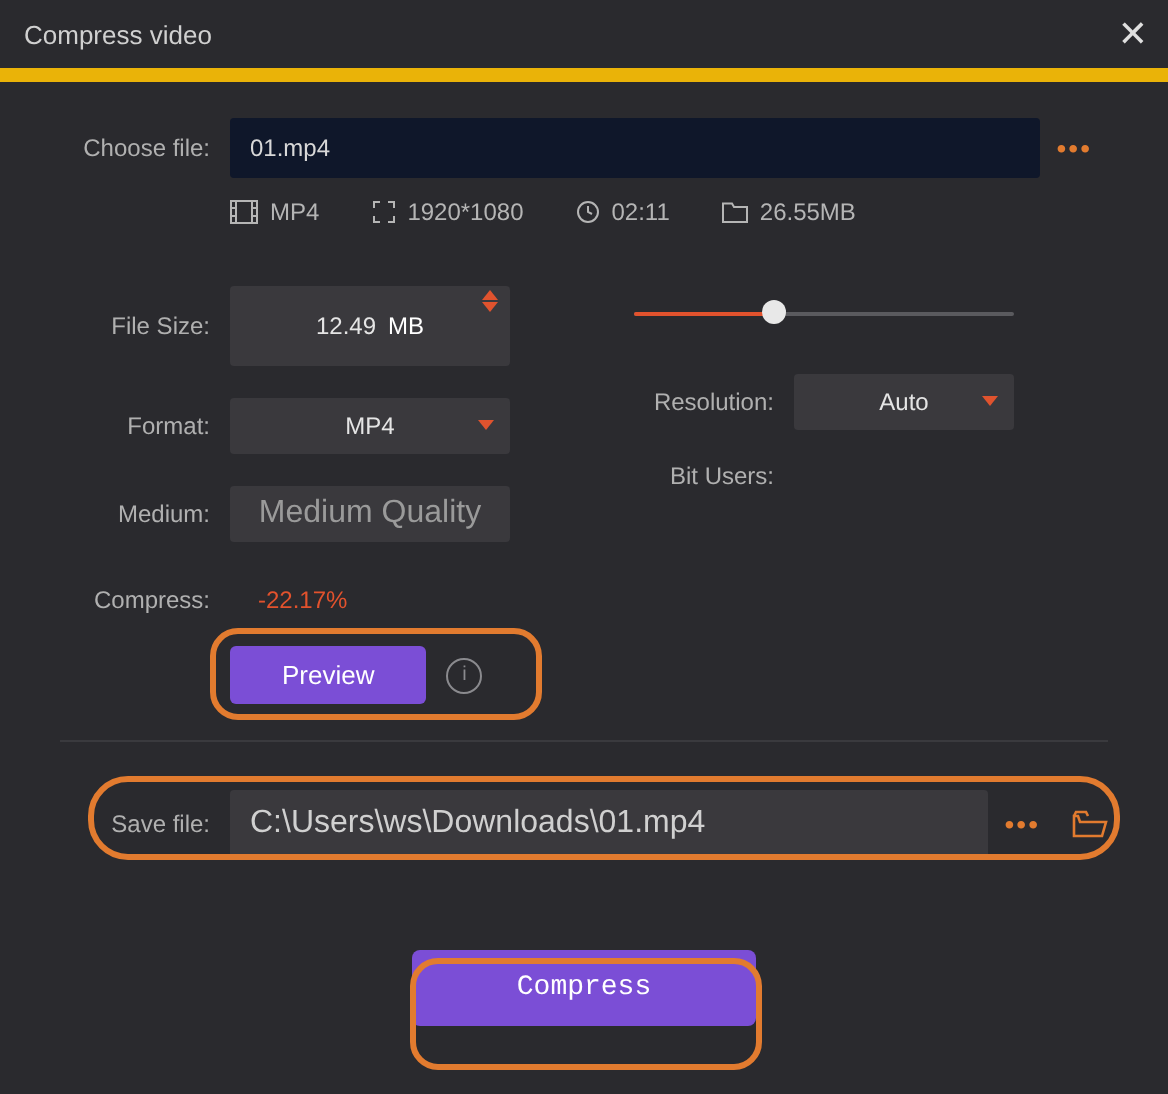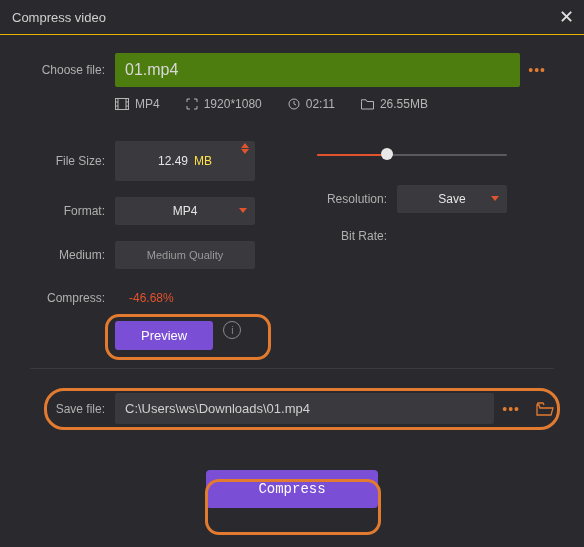--- a/index.html
+++ b/index.html
@@ -11,35 +11,35 @@
     color: #c0c0c0;
     width: 584px;
     height: 547px;
     overflow: hidden;
   }
   .titlebar {
     display: flex;
     justify-content: space-between;
     align-items: center;
     padding: 6px 10px 6px 12px;
-    border-bottom: 1px solid #eab308;
+    border-bottom: 7px solid #eab308;
   }
   .titlebar .title { font-size: 13px; color: #d0d0d0; }
   .titlebar .close { font-size: 18px; color: #e0e0e0; cursor: pointer; }
   .section { padding: 18px 30px 0 30px; }
   .row { display: flex; align-items: center; margin-bottom: 10px; }
   .lbl { width: 75px; text-align: right; margin-right: 10px; color: #b0b0b0; font-size: 12px;}
   .input-long {
     flex: 1;
-    background: #4d7c0f;
+    background: #0f172a;
     border: none;
     color: #d8d8d8;
     padding: 8px 10px;
     border-radius: 2px;
-    font-size: 16px;
+    font-size: 12px;
   }
   .dots { color: #e27b2f; padding: 0 8px; font-size: 14px; cursor: pointer; letter-spacing: 1px; }
   .meta-row {
     display: flex;
     gap: 26px;
     margin-left: 85px;
     margin-top: 6px;
     align-items: center;
     color: #b5b5b5;
   }
@@ -47,66 +47,66 @@
   .meta-icon { display:inline-flex; }
   .grid-row { display:flex; margin-top: 30px; gap: 50px;}
   .col { flex:1; }
   .field-row { display:flex; align-items:center; margin-bottom: 16px; }
   .stepper {
     display:flex; align-items:center; justify-content:center;
     background:#3a393d; width:140px; height:40px; border-radius:2px;
     position:relative;
   }
   .stepper .val { color:#e5e5e5; font-size:12px; }
-  .stepper .unit { color:#fde047; font-size:12px; margin-left:6px;}
+  .stepper .unit { color:#ffffff; font-size:12px; margin-left:6px;}
   .stepper .arrows {
     position:absolute; right:6px; top:2px; display:flex; flex-direction:column; gap:1px;
   }
   .tri-up, .tri-down { width:0;height:0;border-left:4px solid transparent;border-right:4px solid transparent; cursor:pointer;}
   .tri-up{border-bottom:5px solid #e0532e;}
   .tri-down{border-top:5px solid #e0532e;}
   .dropdown {
     background:#3a393d; width:140px; height:28px; border-radius:2px;
     display:flex; align-items:center; justify-content:center; position:relative; cursor:pointer;
     color:#e5e5e5; font-size:12px;
   }
   .dropdown .dd-arrow {
     position:absolute; right:8px; top:11px;
     width:0;height:0;border-left:4px solid transparent;border-right:4px solid transparent;
     border-top:5px solid #e0532e;
   }
   .display-box {
     background:#3a393d; width:140px; height:28px; border-radius:2px;
     display:flex; align-items:center; justify-content:center;
-    color:#9a9a9a; font-size:11px;
+    color:#9a9a9a; font-size:16px;
   }
   .slider-wrap { height: 28px; display:flex; align-items:center; }
   .slider { position:relative; width:190px; height:6px; }
   .slider .track-bg { position:absolute; top:2px; left:0; right:0; height:2px; background:#5a5a5e; border-radius:2px;}
   .slider .track-fg { position:absolute; top:2px; left:0; width:70px; height:2px; background:#e2522d; border-radius:2px;}
   .slider .thumb {
     position:absolute; top:-4px; left:64px;
     width:12px; height:12px; border-radius:50%; background:#e8e8e8; cursor:pointer;
   }
   .compress-line { display:flex; align-items:center; margin-top:6px;}
   .compress-val { color:#e2522d; margin-left: 14px; }
-  .preview-row { display:flex; align-items:flex-start; margin-top:16px; margin-bottom: 18px; margin-left:85px; }
+  .preview-row { display:flex; align-items:center; margin-top:16px; margin-bottom: 18px; margin-left:85px; }
   .preview-btn {
     background:#7b4ed6; color:#fff; padding:7px 26px; border-radius:3px; cursor:pointer; font-size:13px;
   }
   .info-icon {
     display:inline-flex; align-items:center; justify-content:center;
     width:16px;height:16px; border:1.2px solid #8a8a8e; color:#8a8a8e; border-radius:50%;
     font-size:10px; margin-left:10px;
   }
   .divider { height:1px; background:#3a3a3e; margin: 10px 30px 0 30px; }
   .savefile-row { display:flex; align-items:center; margin-top: 24px; }
   .savefile-input {
     flex:1; background:#3a393d; border:none; color:#d0d0d0; padding:8px 10px;
-    border-radius:2px; font-size:13px;
+    border-radius:2px; font-size:16px;
   }
   .folder-icon { color:#e27b2f; margin-left:8px; cursor:pointer; display:inline-flex;}
   .compress-btn-row { display:flex; justify-content:center; margin-top: 46px;}
   .compress-btn {
     background:#7b4ed6; color:#fff; padding:11px 52px; border-radius:4px; cursor:pointer; font-size:14px;font-family:Liberation Mono, monospace;
   }
   .highlight-preview {
     position:absolute; border:3px solid #e27b2f; border-radius:14px;
     pointer-events:none;
   }
@@ -201,33 +201,33 @@
       <div class="field-row slider-wrap">
         <div class="slider">
           <div class="track-bg"></div>
           <div class="track-fg"></div>
           <div class="thumb"></div>
         </div>
       </div>
       <div class="field-row">
         <div class="lbl" style="width:70px">Resolution:</div>
         <div class="dropdown" style="width:110px">
-          <span>Save</span>
+          <span>Auto</span>
           <div class="dd-arrow"></div>
         </div>
       </div>
       <div class="field-row">
-        <div class="lbl" style="width:70px">Bit Rate:</div>
+        <div class="lbl" style="width:70px">Bit Users:</div>
       </div>
     </div>
   </div>
 
   <div class="compress-line">
     <div class="lbl">Compress:</div>
-    <span class="compress-val">-46.68%</span>
+    <span class="compress-val">-22.17%</span>
   </div>
 
   <div class="preview-row">
     <div class="preview-btn">Preview</div>
     <span class="info-icon">i</span>
   </div>
 </div>
 
 <div class="divider"></div>
 

